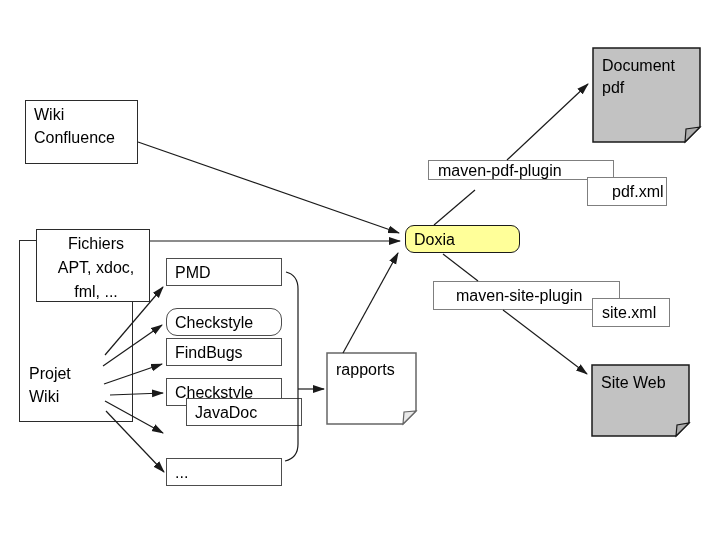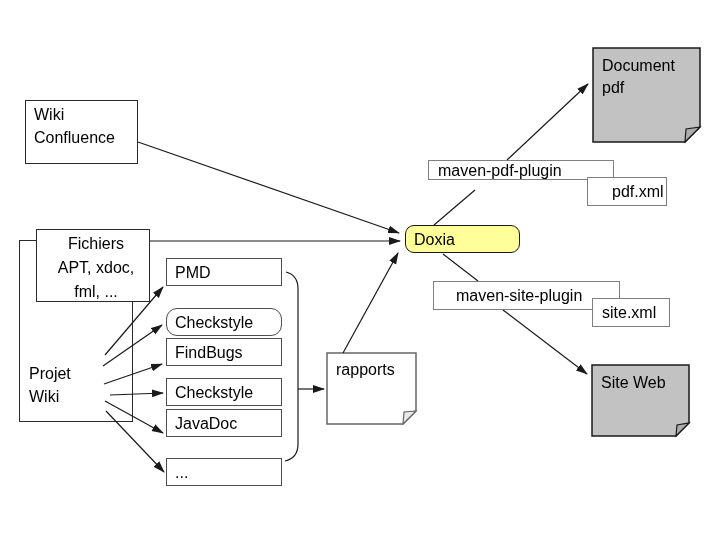--- a/index.html
+++ b/index.html
@@ -72,21 +72,21 @@
     </div>
     <div class="node single dark-border plugin-box" style="top:308px;border-radius:11px;">
       <span>Checkstyle</span>
     </div>
     <div class="node single dark-border plugin-box" style="top:338px;">
       <span>FindBugs</span>
     </div>
     <div class="node single dark-border plugin-box" style="top:378px;">
       <span>Checkstyle</span>
     </div>
-    <div class="node single dark-border plugin-box" style="top:409px;">
+    <div class="node single dark-border plugin-box" style="top:398px;margin-left:20px;">
       <span>JavaDoc</span>
     </div>
     <div class="node single dark-border plugin-box" style="top:458px;">
       <span>...</span>
     </div>
 
     <div class="node single doxia" style="left:405px;top:225px;width:115px;height:28px;">
       <span>Doxia</span>
     </div>
 

